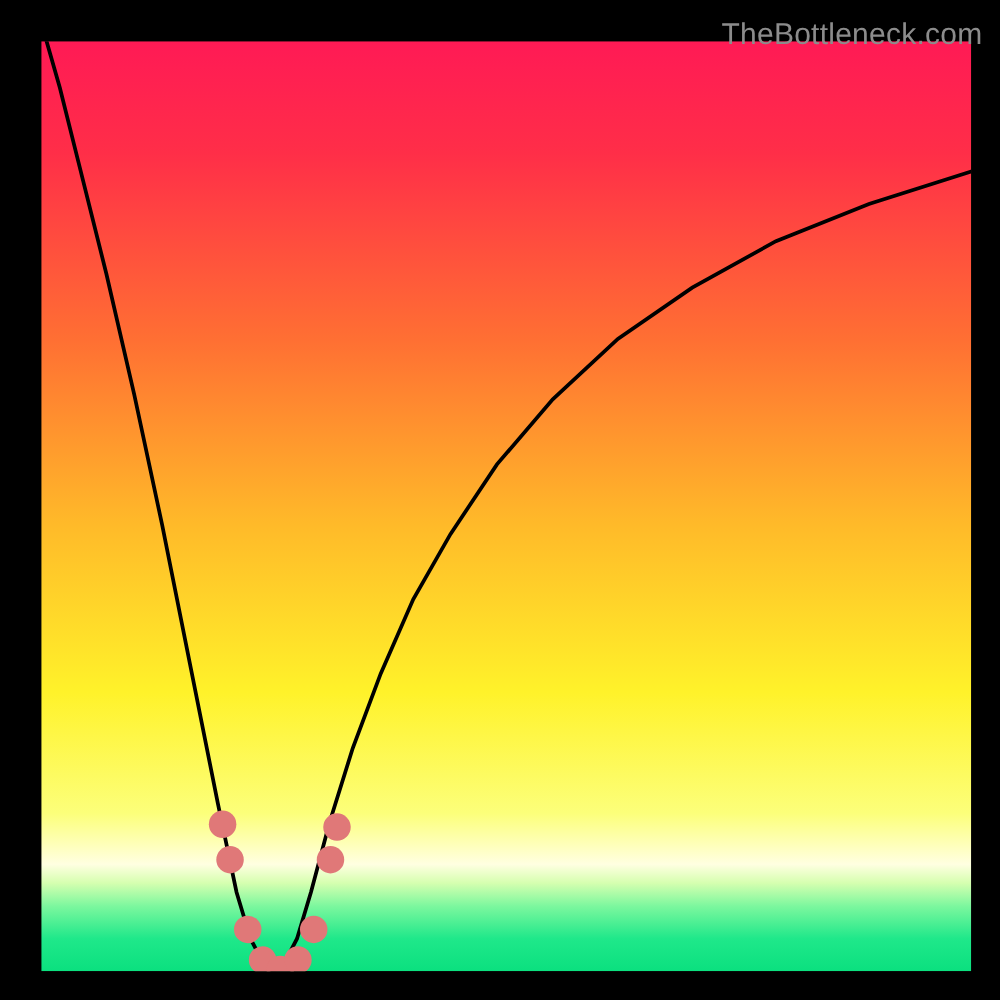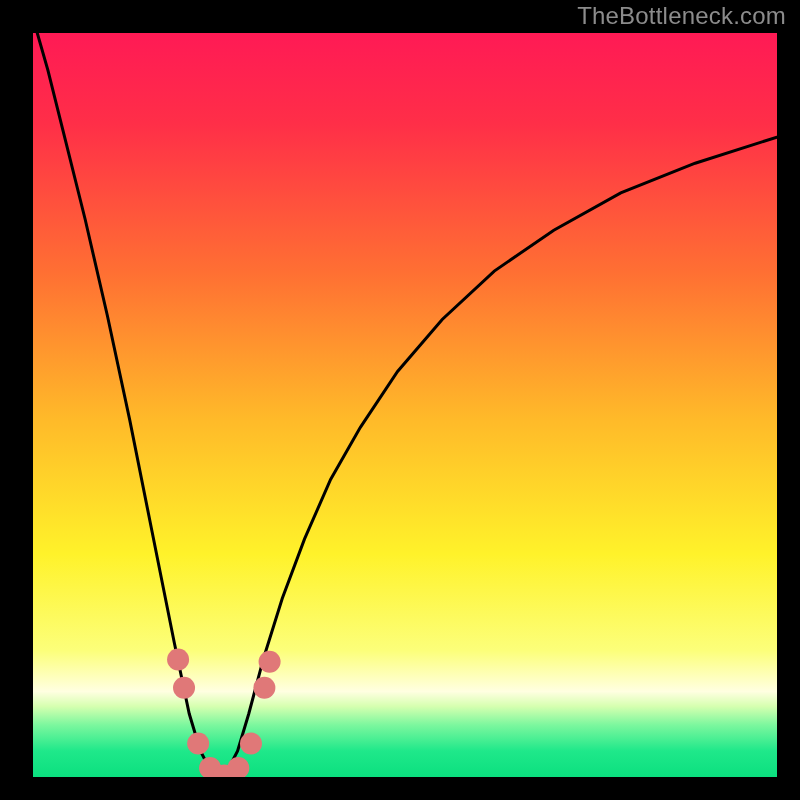--- a/index.html
+++ b/index.html
@@ -20,21 +20,21 @@
   }
   .plot {
     position: absolute;
     left: 33px;
     top: 33px;
     width: 744px;
     height: 744px;
   }
   .watermark {
     position: absolute;
-    top: 2px;
+    top: 14px;
     right: 14px;
     font-family: Arial, Helvetica, sans-serif;
     font-size: 24px;
     font-weight: 500;
     color: #8c8c8c;
     letter-spacing: 0.2px;
   }
 </style>
 </head>
 <body>

